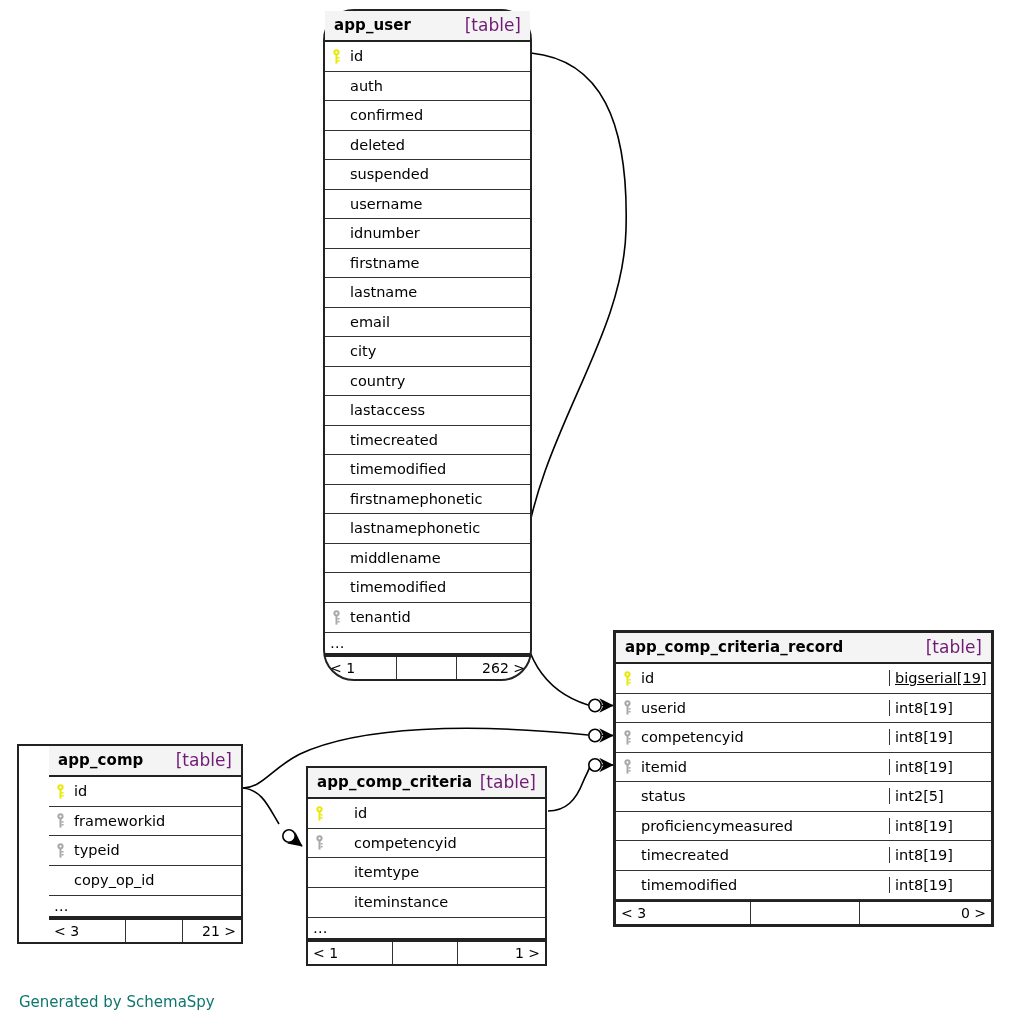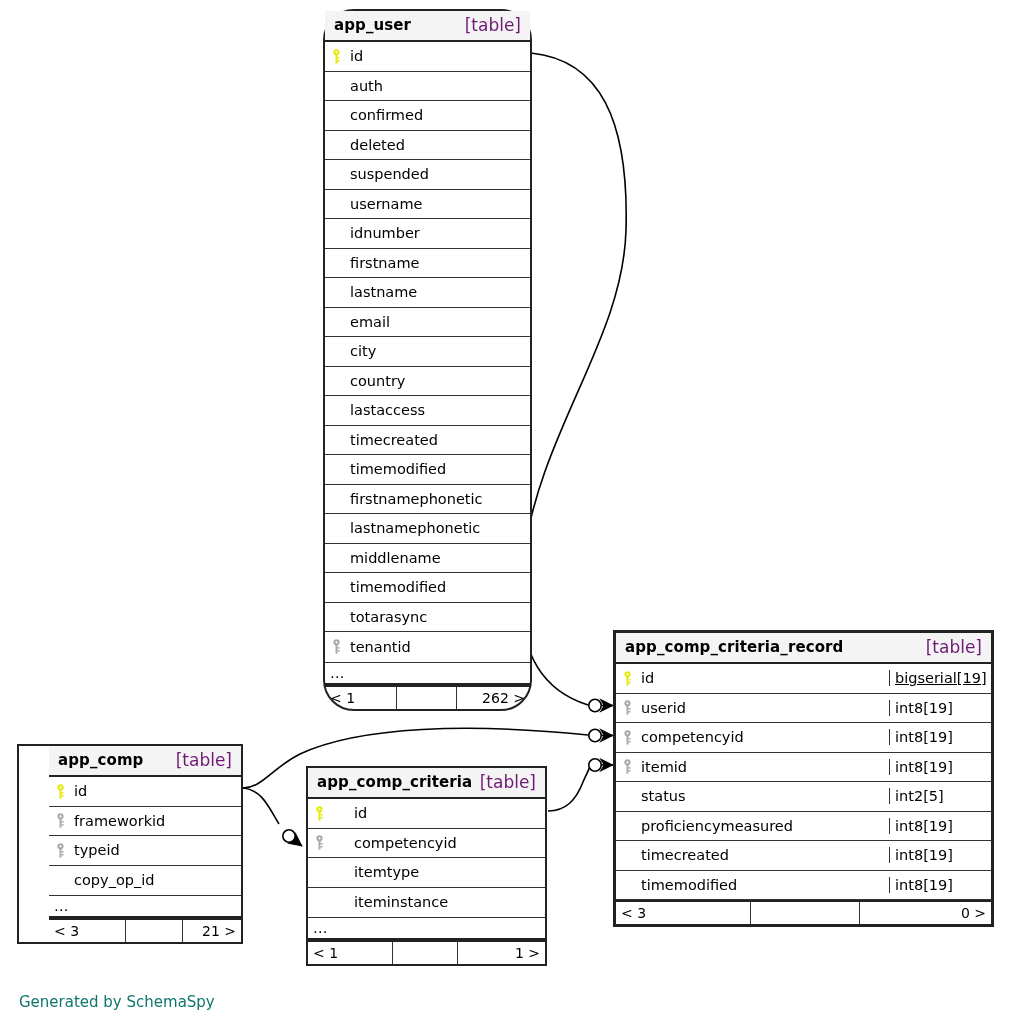--- a/index.html
+++ b/index.html
@@ -194,24 +194,20 @@
         </div>
         <div class="row">
           <span class="keycell"></span>
           <span class="colname">middlename</span>
         </div>
         <div class="row">
           <span class="keycell"></span>
           <span class="colname">timemodified</span>
         </div>
         <div class="row">
-          <span class="keycell"></span>
-          <span class="colname">totarasync</span>
-        </div>
-        <div class="row">
           <span class="keycell">
             <svg class="key" viewBox="0 0 9 15" xmlns="http://www.w3.org/2000/svg">
               <circle cx="4.5" cy="3.3" r="3.1" fill="#a9a9a9"></circle>
               <circle cx="4.5" cy="3.3" r="1.1" fill="#fff"></circle>
               <rect x="3.5" y="5.4" width="2" height="9.2" fill="#a9a9a9"></rect>
               <rect x="5.5" y="8.1" width="2.1" height="1.5" fill="#a9a9a9"></rect>
               <rect x="5.5" y="11" width="2.1" height="1.5" fill="#a9a9a9"></rect>
             </svg>
           </span>
           <span class="colname">tenantid</span>

